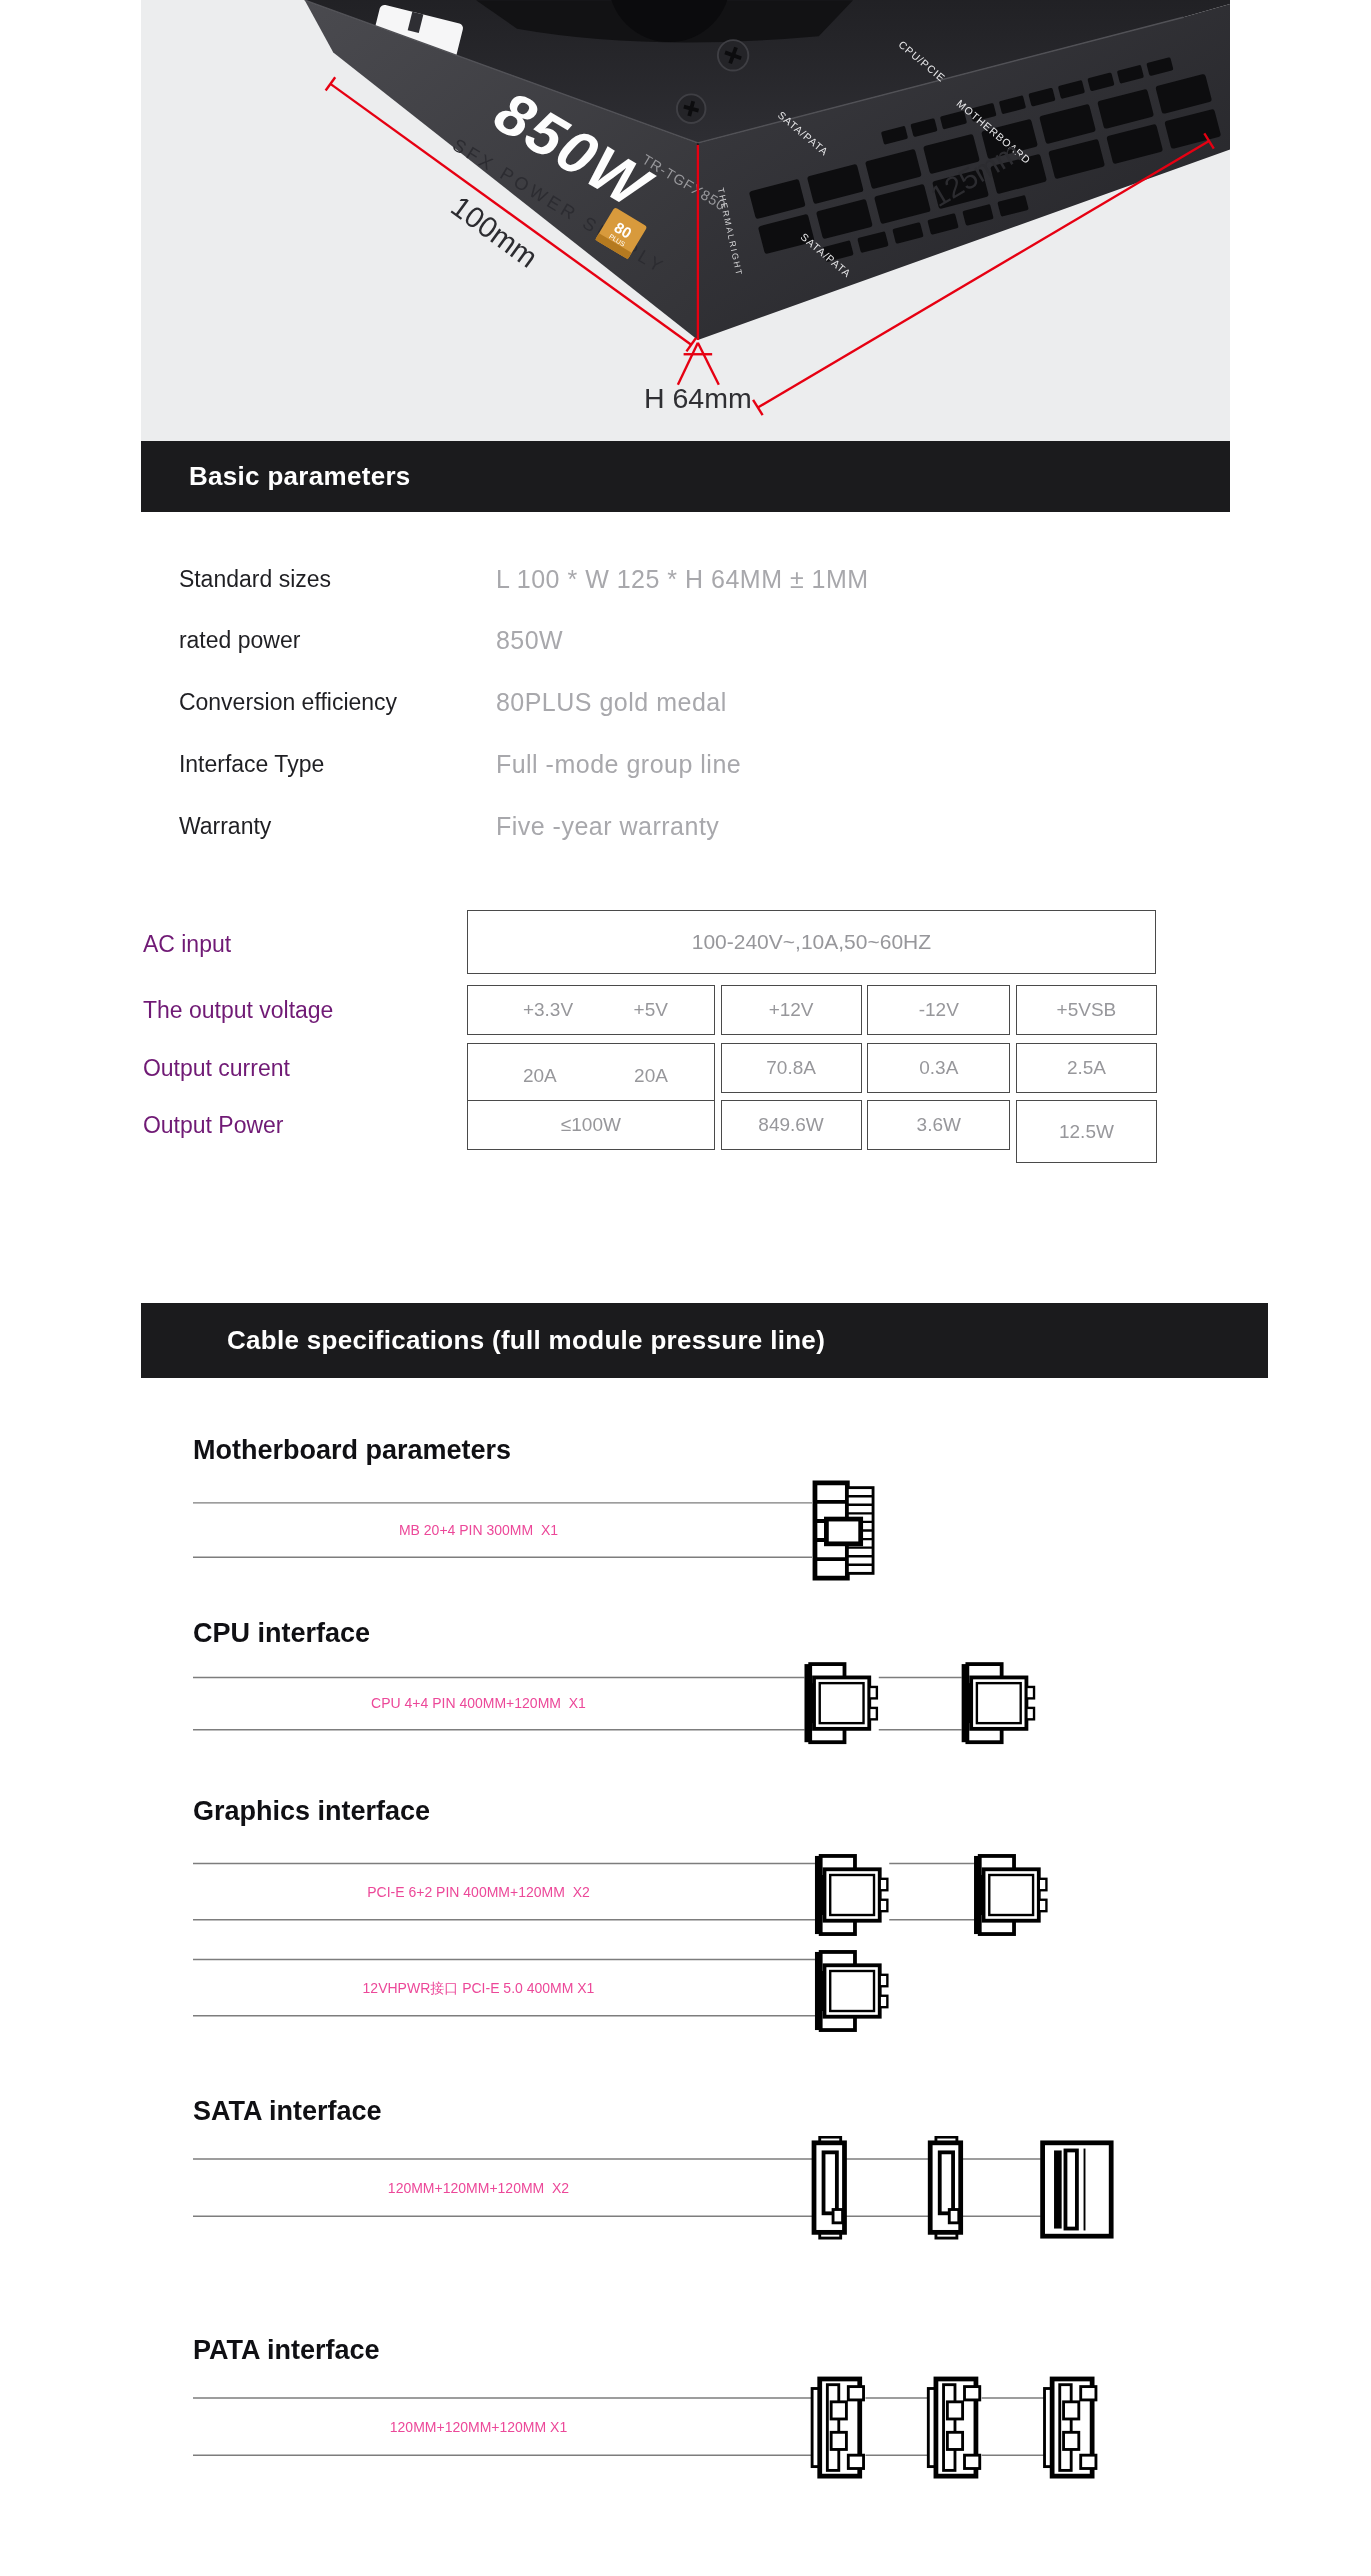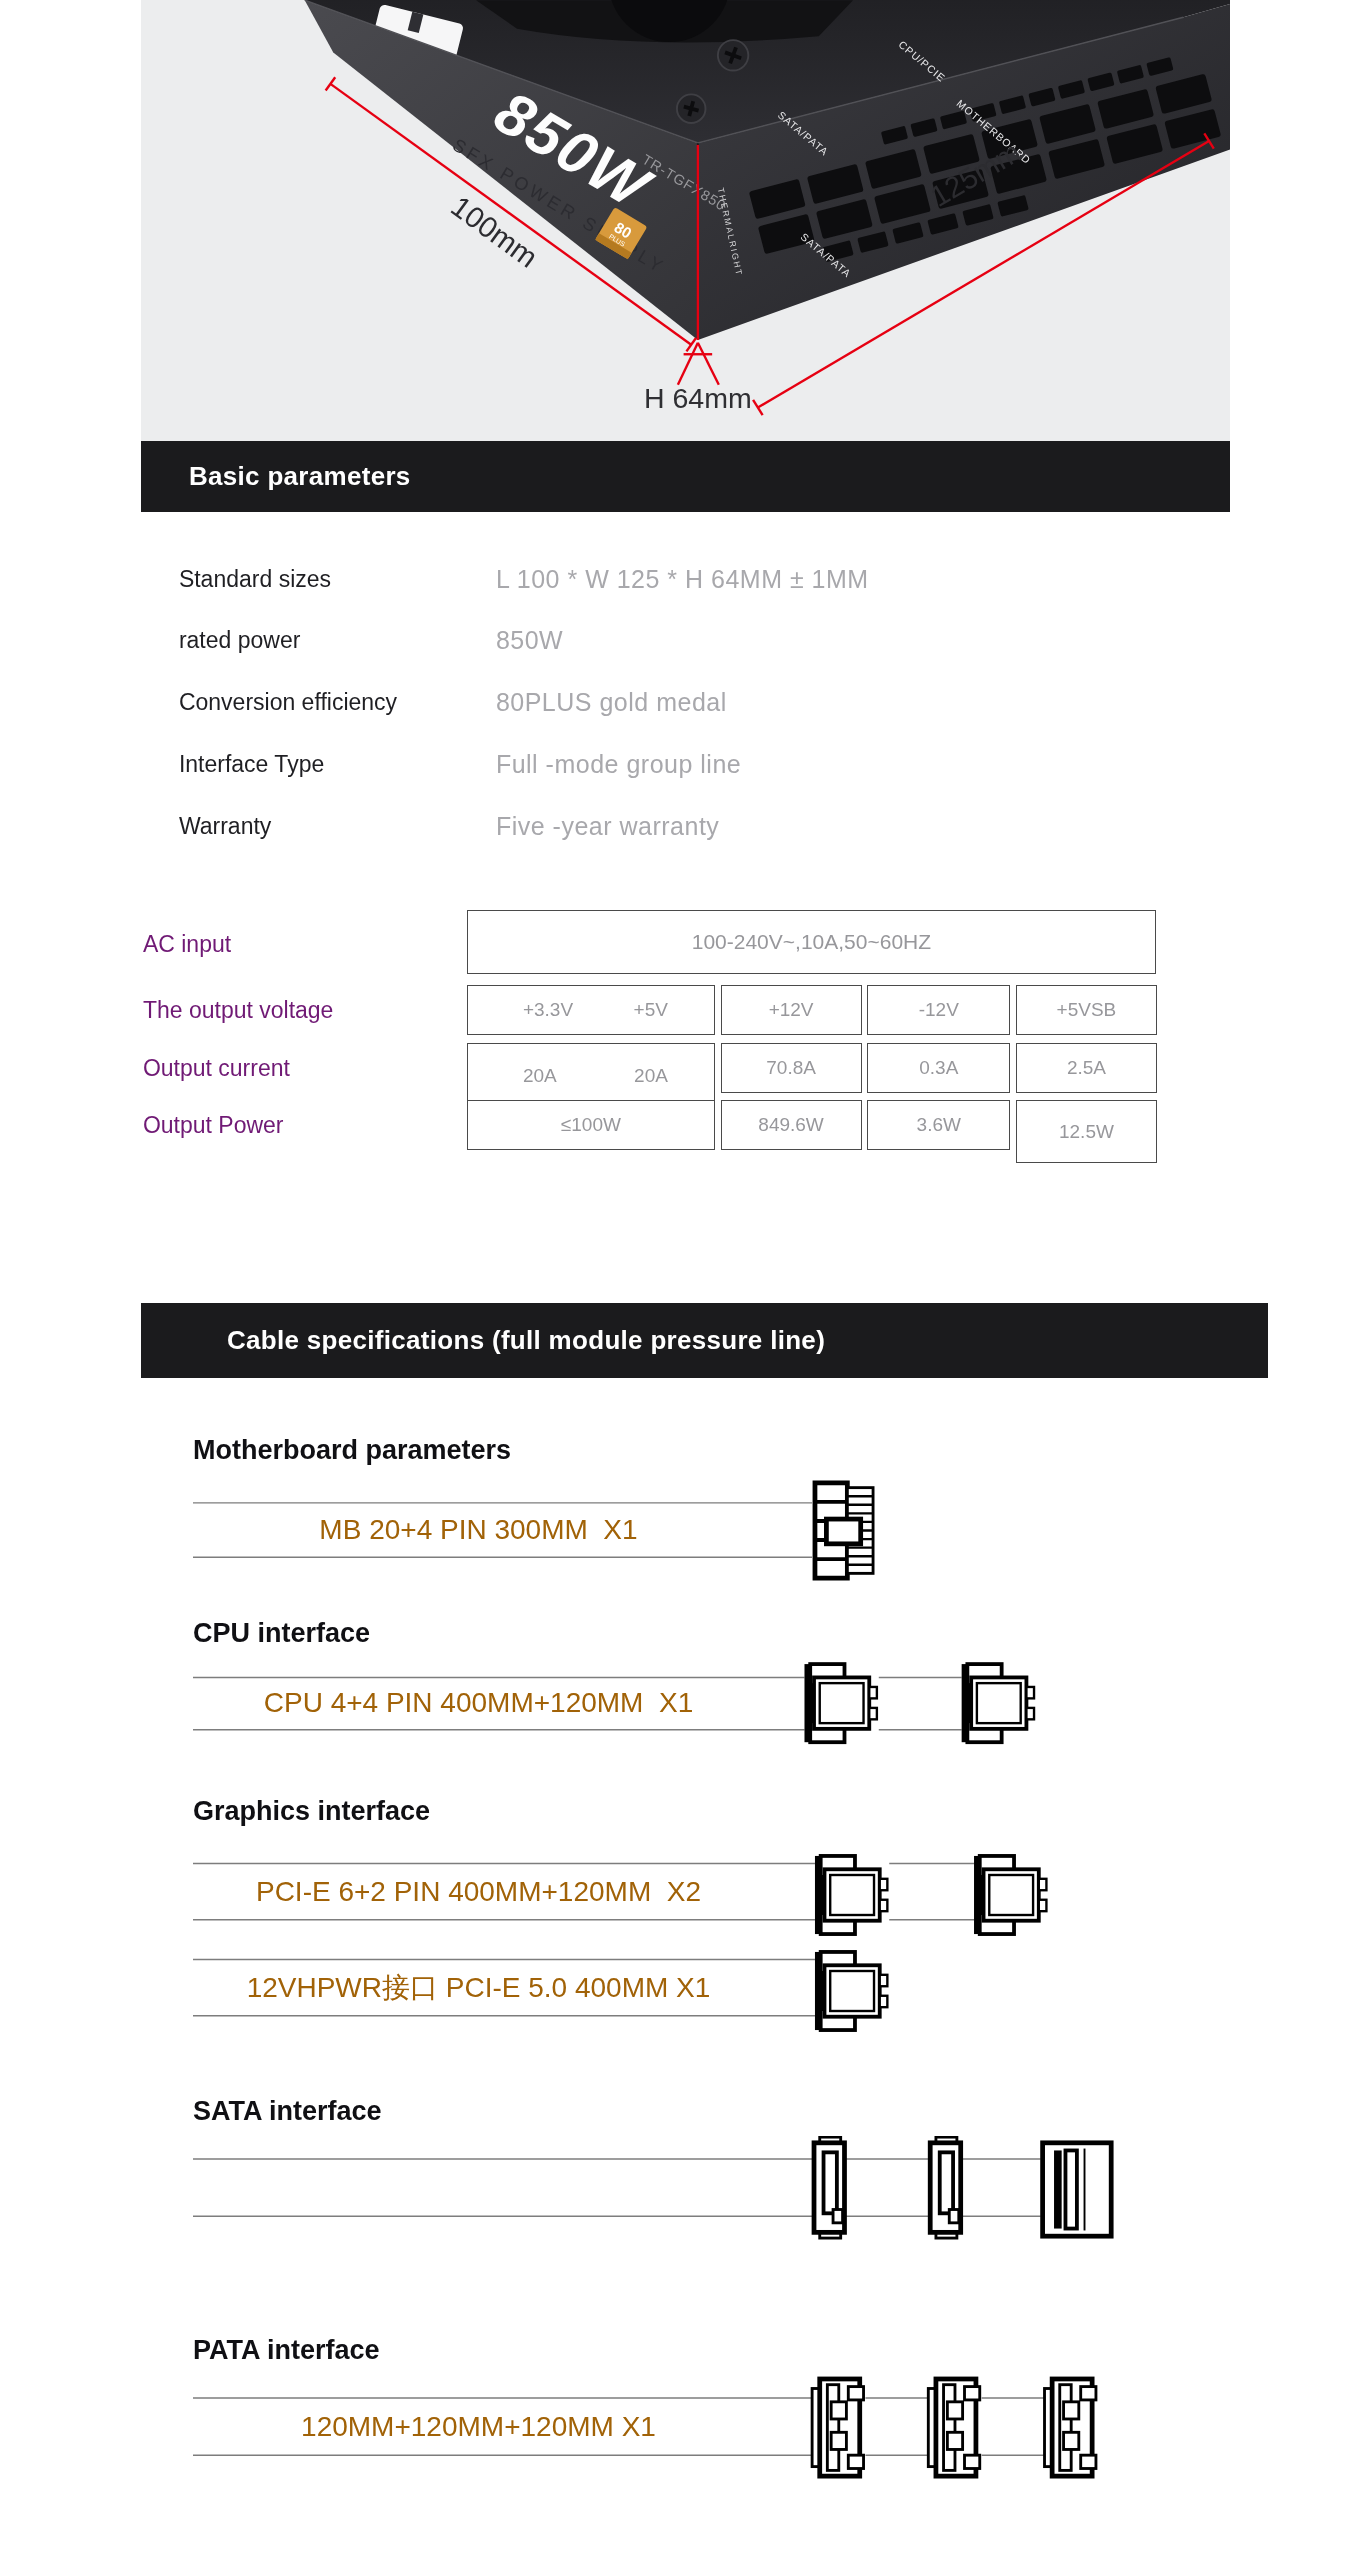--- a/index.html
+++ b/index.html
@@ -27,21 +27,21 @@
   .pbox{box-sizing:border-box;border:1px solid #4a4a4a;margin-right:5.7px;background:#fff;
         display:flex;align-items:center;justify-content:center;
         font-size:19px;color:#97979b;}
   .pbox.full{width:689px;font-size:21px;}
   .pbox.wide{width:248px;justify-content:space-between;padding:0 46px 0 55px;}
   .pbox.cA{width:141px;} .pbox.cB{width:143px;} .pbox.cC{width:141px;}
 
   
   .cable-heading{left:193px;height:38px;line-height:38px;font-size:27px;font-weight:700;color:#101014;margin:0;}
   .cable-label{left:193px;width:571px;height:28.6px;line-height:28.6px;text-align:center;
-               font-size:28px;font-weight:500;color:#a16207;white-space:pre;}
+               font-size:14px;font-weight:500;color:#ec4899;white-space:pre;}
   svg text{font-family:"Liberation Sans", sans-serif;}
 </style>
 </head>
 <body>
 
 <svg width="0" height="0" style="position:absolute">
   <defs>
     <linearGradient id="gL" x1="0" y1="0" x2="1" y2="1">
       <stop offset="0" stop-color="#4a4a4f"></stop>
         <stop offset="1" stop-color="#333337"></stop>
@@ -314,20 +314,21 @@
         <line x1="0" y1="84" x2="650" y2="84"></line>
       <line x1="685" y1="24" x2="772" y2="24"></line>
         <line x1="685" y1="84" x2="772" y2="84"></line>
       <line x1="807" y1="24" x2="890" y2="24"></line>
         <line x1="807" y1="84" x2="890" y2="84"></line>
     </g>
     <use href="#c-sata" x="650" y="1"></use>
     <use href="#c-sata" x="772" y="1"></use>
     <use href="#c-sataend" x="890" y="5"></use>
   </svg>
+  <div class="abs cable-label" style="top:2174px;">120MM+120MM+120MM  X2</div>
 
   <h3 class="abs cable-heading" style="top:2331px;">PATA interface</h3>
   <svg class="abs" style="left:193px;top:2375px;" width="962" height="107" viewBox="0 0 1010 112">
     <g stroke="#7d7d7d" stroke-width="1.5">
       <line x1="0" y1="24" x2="650" y2="24"></line>
         <line x1="0" y1="84" x2="650" y2="84"></line>
       <line x1="706" y1="24" x2="772" y2="24"></line>
         <line x1="706" y1="84" x2="772" y2="84"></line>
       <line x1="828" y1="24" x2="894" y2="24"></line>
         <line x1="828" y1="84" x2="894" y2="84"></line>

